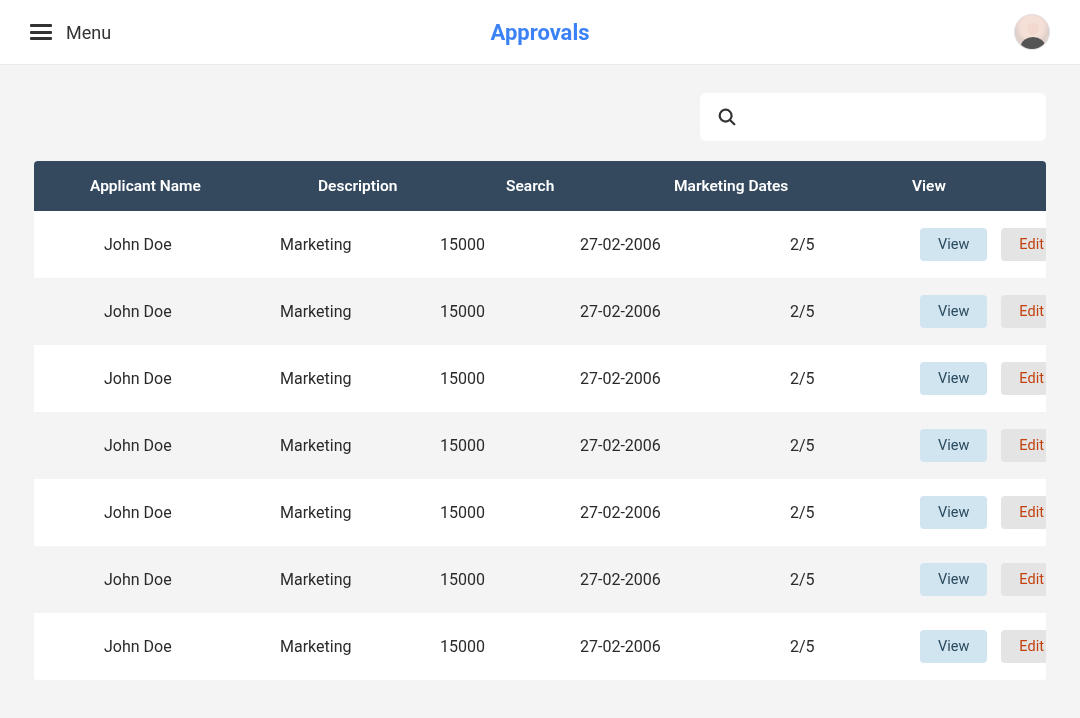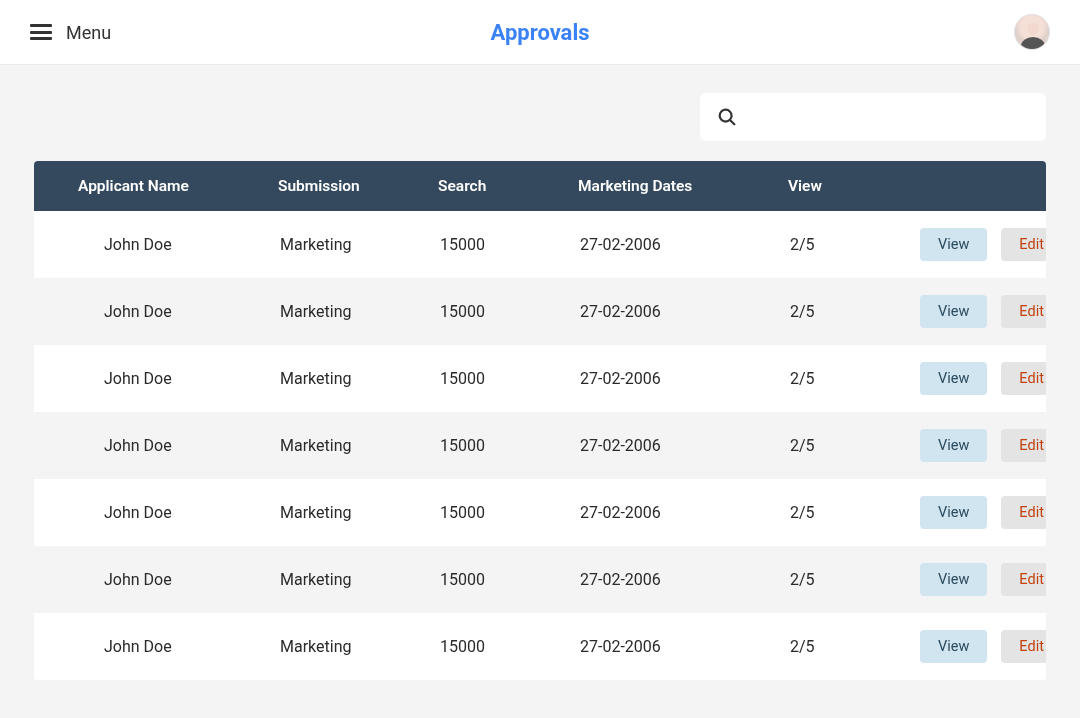--- a/index.html
+++ b/index.html
@@ -115,23 +115,24 @@
     border-radius: 4px;
     overflow: hidden;
   }
   .thead {
     background: #34495e;
     color: #fff;
     display: grid;
     grid-template-columns: 200px 160px 140px 210px 130px 1fr;
     align-items: center;
     height: 50px;
-    padding-left: 44px;
+    padding-left: 56px;
     font-weight: 600;
     font-size: 15.5px;
+    gap: 28px;
   }
   .trow {
     display: grid;
     grid-template-columns: 200px 160px 140px 210px 130px 1fr;
     align-items: center;
     height: 67px;
     padding-left: 46px;
     font-size: 16px;
     color: #2a2a2a;
   }
@@ -189,21 +190,21 @@
           <circle cx="10.5" cy="10.5" r="6.5"></circle>
           <line x1="20" y1="20" x2="15.2" y2="15.2"></line>
         </svg>
       </span>
     </div>
   </div>
 
   <div class="table">
     <div class="thead">
       <div>Applicant Name</div>
-      <div>Submission</div>
+      <div>Description</div>
       <div>Search</div>
       <div>Marketing Dates</div>
       <div>View</div>
       <div></div>
     </div>
     <div id="tbody">
         <div class="trow">
           <div class="cell-applicant">John Doe</div>
           <div>Marketing</div>
           <div>15000</div>

